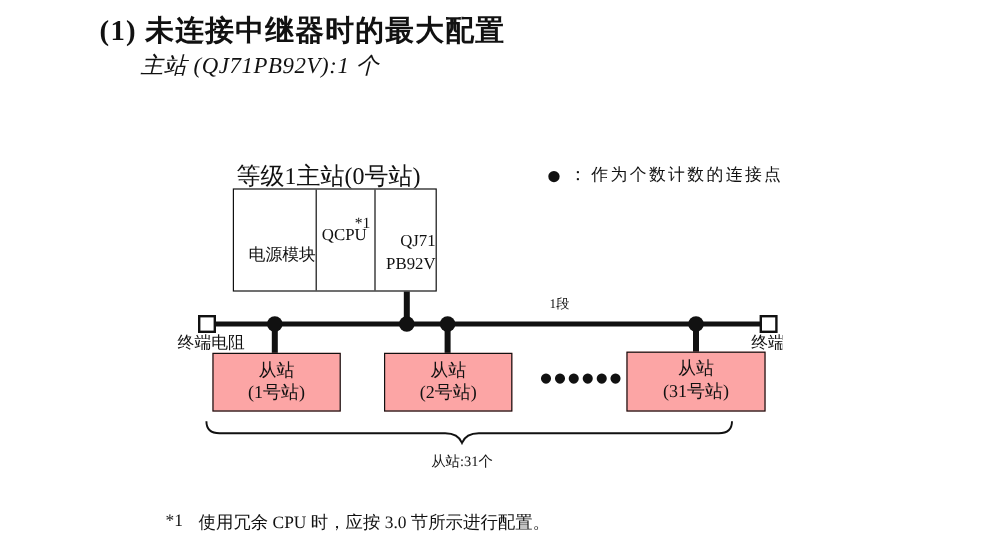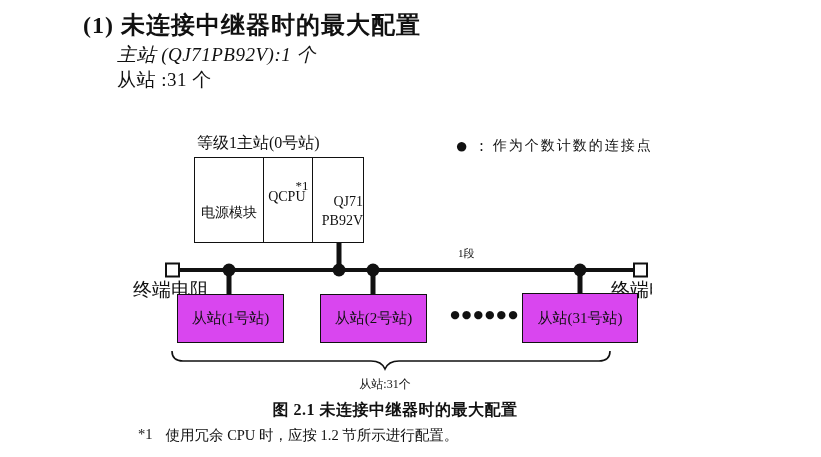--- a/index.html
+++ b/index.html
@@ -16,48 +16,48 @@
     left:83px;top:9px;
     font-size:24px;font-weight:bold;letter-spacing:1px;
     white-space:nowrap;
   }
   .subline{font-size:19px;white-space:nowrap;letter-spacing:0.5px;}
   .sub1{left:117px;top:42px;font-style:italic;}
   .sub2{left:117px;top:67px;}
 
   svg.wires{position:absolute;left:0;top:0;}
 
-  .master-label{left:197px;top:133px;font-size:16px;white-space:nowrap;}
+  .master-label{left:197px;top:133px;font-size:20px;white-space:nowrap;}
   .master-box{
     left:194px;top:157px;width:170px;height:86px;
     border:1.6px solid #111;box-sizing:border-box;
     display:flex;background:#fff;
   }
   .cell{box-sizing:border-box;height:100%;position:relative;font-size:14px;}
-  .cell-power{width:70px;border-right:1.6px solid #111;text-align:center;}
+  .cell-power{width:70px;border-right:1.6px solid #111;text-align:right;}
   .cell-power span{position:absolute;left:0;right:0;top:46px;}
   .cell-cpu{width:49px;border-right:1.6px solid #111;}
   .cpu-text{position:absolute;left:4px;top:31px;}
   .cpu-note{position:absolute;right:3px;top:20px;font-size:13px;}
   .cell-pb{width:51px;padding:34px 0 0 4px;line-height:19px;text-align:right;}
 
   .legend{left:455px;top:135px;display:flex;align-items:center;white-space:nowrap;}
   .legend-dot{font-size:22px;line-height:22px;}
   .legend-colon{font-size:16px;margin-left:11px;}
   .legend-text{font-size:14px;letter-spacing:2px;margin-left:9px;}
 
   .seg-label{left:458px;top:246px;font-size:11px;white-space:nowrap;}
-  .term-label{font-size:19px;white-space:nowrap;}
+  .term-label{font-size:14px;white-space:nowrap;margin-left:15px;}
   .term-left{left:133px;top:277px;}
   .term-right{left:611px;top:277px;}
 
   .slave-box{
     top:294px;height:49px;width:107px;
-    border:1.6px solid #111;box-sizing:border-box;background:#d946ef;
-    display:flex;flex-direction:row;align-items:center;justify-content:center;
+    border:1.6px solid #111;box-sizing:border-box;background:#fca5a5;
+    display:flex;flex-direction:column;align-items:center;justify-content:center;
     font-size:15px;line-height:19px;text-align:center;
   }
   .slave-1{left:177px;}
   .slave-2{left:320px;}
   .slave-31{left:522px;width:116px;top:293px;height:50px;}
 
   .ellipsis{
     left:450px;top:308px;width:70px;text-align:center;
     font-size:11px;letter-spacing:2px;color:#111;
     font-family:"DejaVu Sans","Liberation Sans",sans-serif;
@@ -71,21 +71,20 @@
   .footnote{left:138px;top:426px;display:flex;font-size:14.5px;white-space:nowrap;}
   .footnote .marker{margin-right:13px;}
 </style>
 </head>
 <body>
 
 <div class="page">
 
   <div class="abs heading">(1) 未连接中继器时的最大配置</div>
   <div class="abs subline sub1">主站 (QJ71PB92V):1 个</div>
-  <div class="abs subline sub2">从站 :31 个</div>
 
   <svg class="wires" width="821" height="457" viewBox="0 0 821 457">
     <line x1="172" y1="270" x2="640" y2="270" stroke="#111" stroke-width="4"></line>
     <line x1="339" y1="242" x2="339" y2="270" stroke="#111" stroke-width="5"></line>
     <line x1="229" y1="270" x2="229" y2="296" stroke="#111" stroke-width="5"></line>
     <line x1="373" y1="270" x2="373" y2="296" stroke="#111" stroke-width="5"></line>
     <line x1="580" y1="270" x2="580" y2="295" stroke="#111" stroke-width="5"></line>
     <circle cx="229" cy="270" r="6.5" fill="#111"></circle>
     <circle cx="339" cy="270" r="6.5" fill="#111"></circle>
     <circle cx="373" cy="270" r="6.5" fill="#111"></circle>
@@ -128,19 +127,18 @@
     <div>从站</div>
     <div>(2号站)</div>
   </div>
   <div class="abs ellipsis">●●●●●●</div>
   <div class="abs slave-box slave-31">
     <div>从站</div>
     <div>(31号站)</div>
   </div>
 
   <div class="abs brace-label">从站:31个</div>
-  <div class="abs caption">图 2.1 未连接中继器时的最大配置</div>
   <div class="abs footnote">
     <span class="marker">*1</span>
-    <span>使用冗余 CPU 时，应按 1.2 节所示进行配置。</span>
+    <span>使用冗余 CPU 时，应按 3.0 节所示进行配置。</span>
   </div>
 
 </div>
 
 </body></html>

